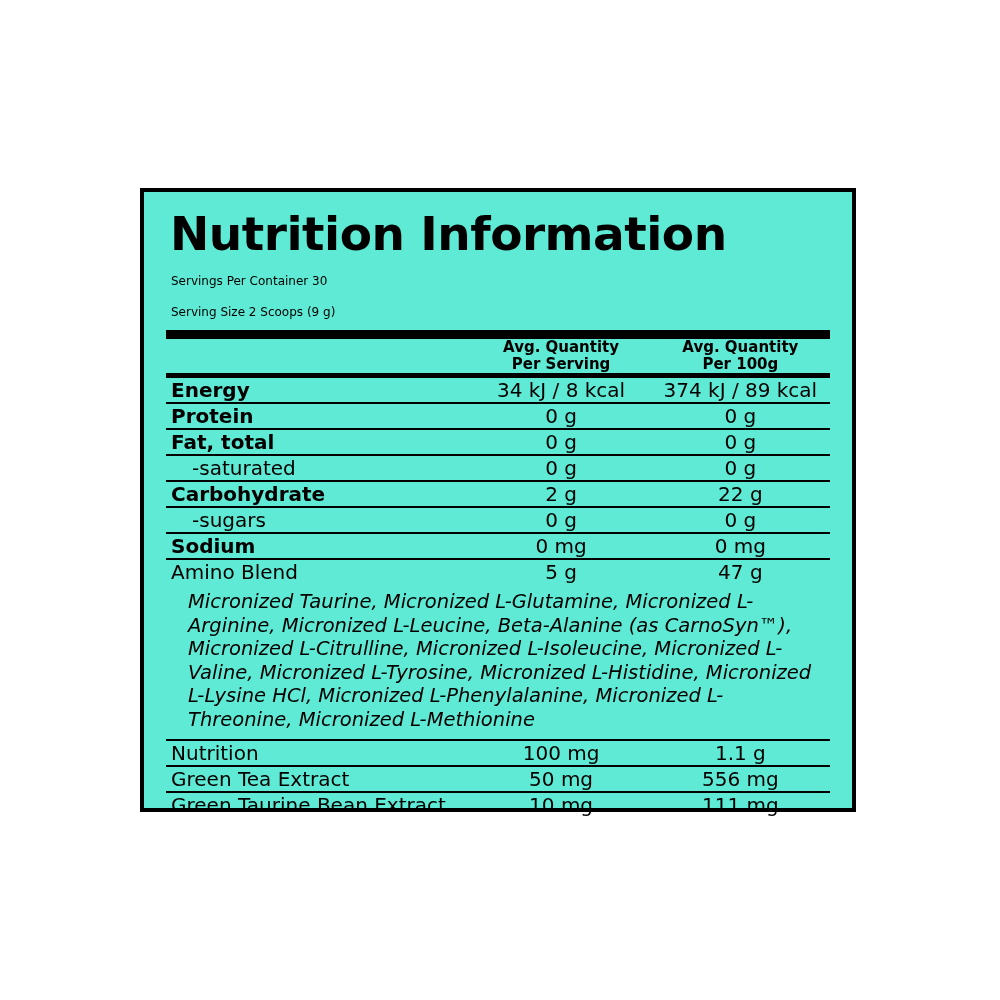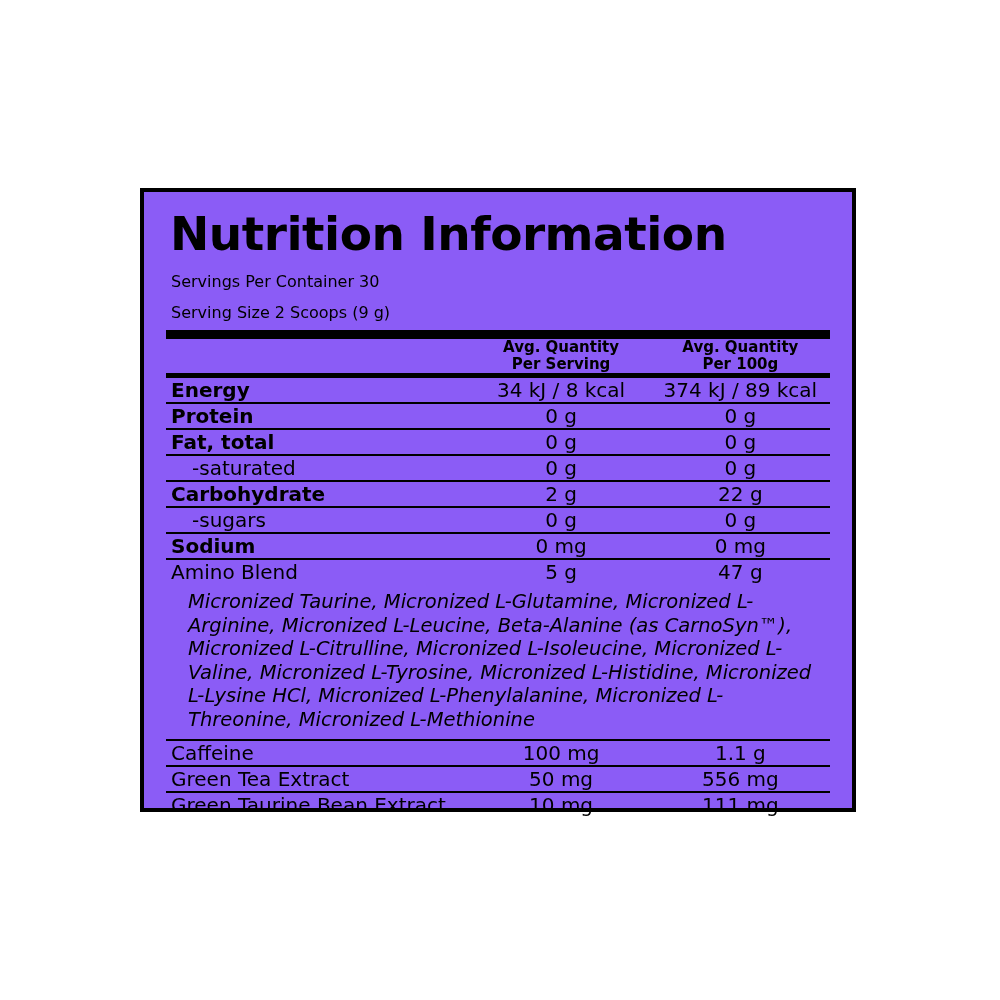--- a/index.html
+++ b/index.html
@@ -13,36 +13,36 @@
     font-family: "DejaVu Sans", sans-serif;
     color: #000000;
     position: relative;
   }
   #panel {
     position: absolute;
     left: 140px;
     top: 188px;
     width: 716px;
     height: 624px;
-    background: #8b5cf6;
+    background: #5eead4;
     border: 4px solid #000000;
     box-sizing: border-box;
     padding: 10px 22px 0 22px;
   }
   .title {
     font-family: "DejaVu Sans", sans-serif;
     font-weight: bold;
     font-size: 47px;
     line-height: 56px;
     letter-spacing: -0.5px;
     margin: 4px 0 2px 4px;
     white-space: nowrap;
   }
   .subline {
-    font-size: 16px;
+    font-size: 12px;
     line-height: 23px;
     margin-left: 5px;
     white-space: nowrap;
     margin-top: 8px;
   }
   .rule-thick {
     height: 9px;
     background: #000;
     margin-top: 6px;
   }
@@ -193,21 +193,21 @@
   <div class="rule-thin"></div>
 
   <table class="nut">
     <colgroup>
         <col class="col-label">
         <col class="col-v1">
         <col class="col-v2">
       </colgroup>
     <tbody id="bottom-rows">
         <tr class="row">
-          <td class="lbl sep-thin">Caffeine</td>
+          <td class="lbl sep-thin">Nutrition</td>
           <td class="val sep-thin">100 mg</td>
           <td class="val sep-thin">1.1 g</td>
         </tr>
         <tr class="row">
           <td class="lbl sep-thin">Green Tea Extract</td>
           <td class="val sep-thin">50 mg</td>
           <td class="val sep-thin">556 mg</td>
         </tr>
         <tr class="row">
           <td class="lbl">Green Taurine Bean Extract</td>

